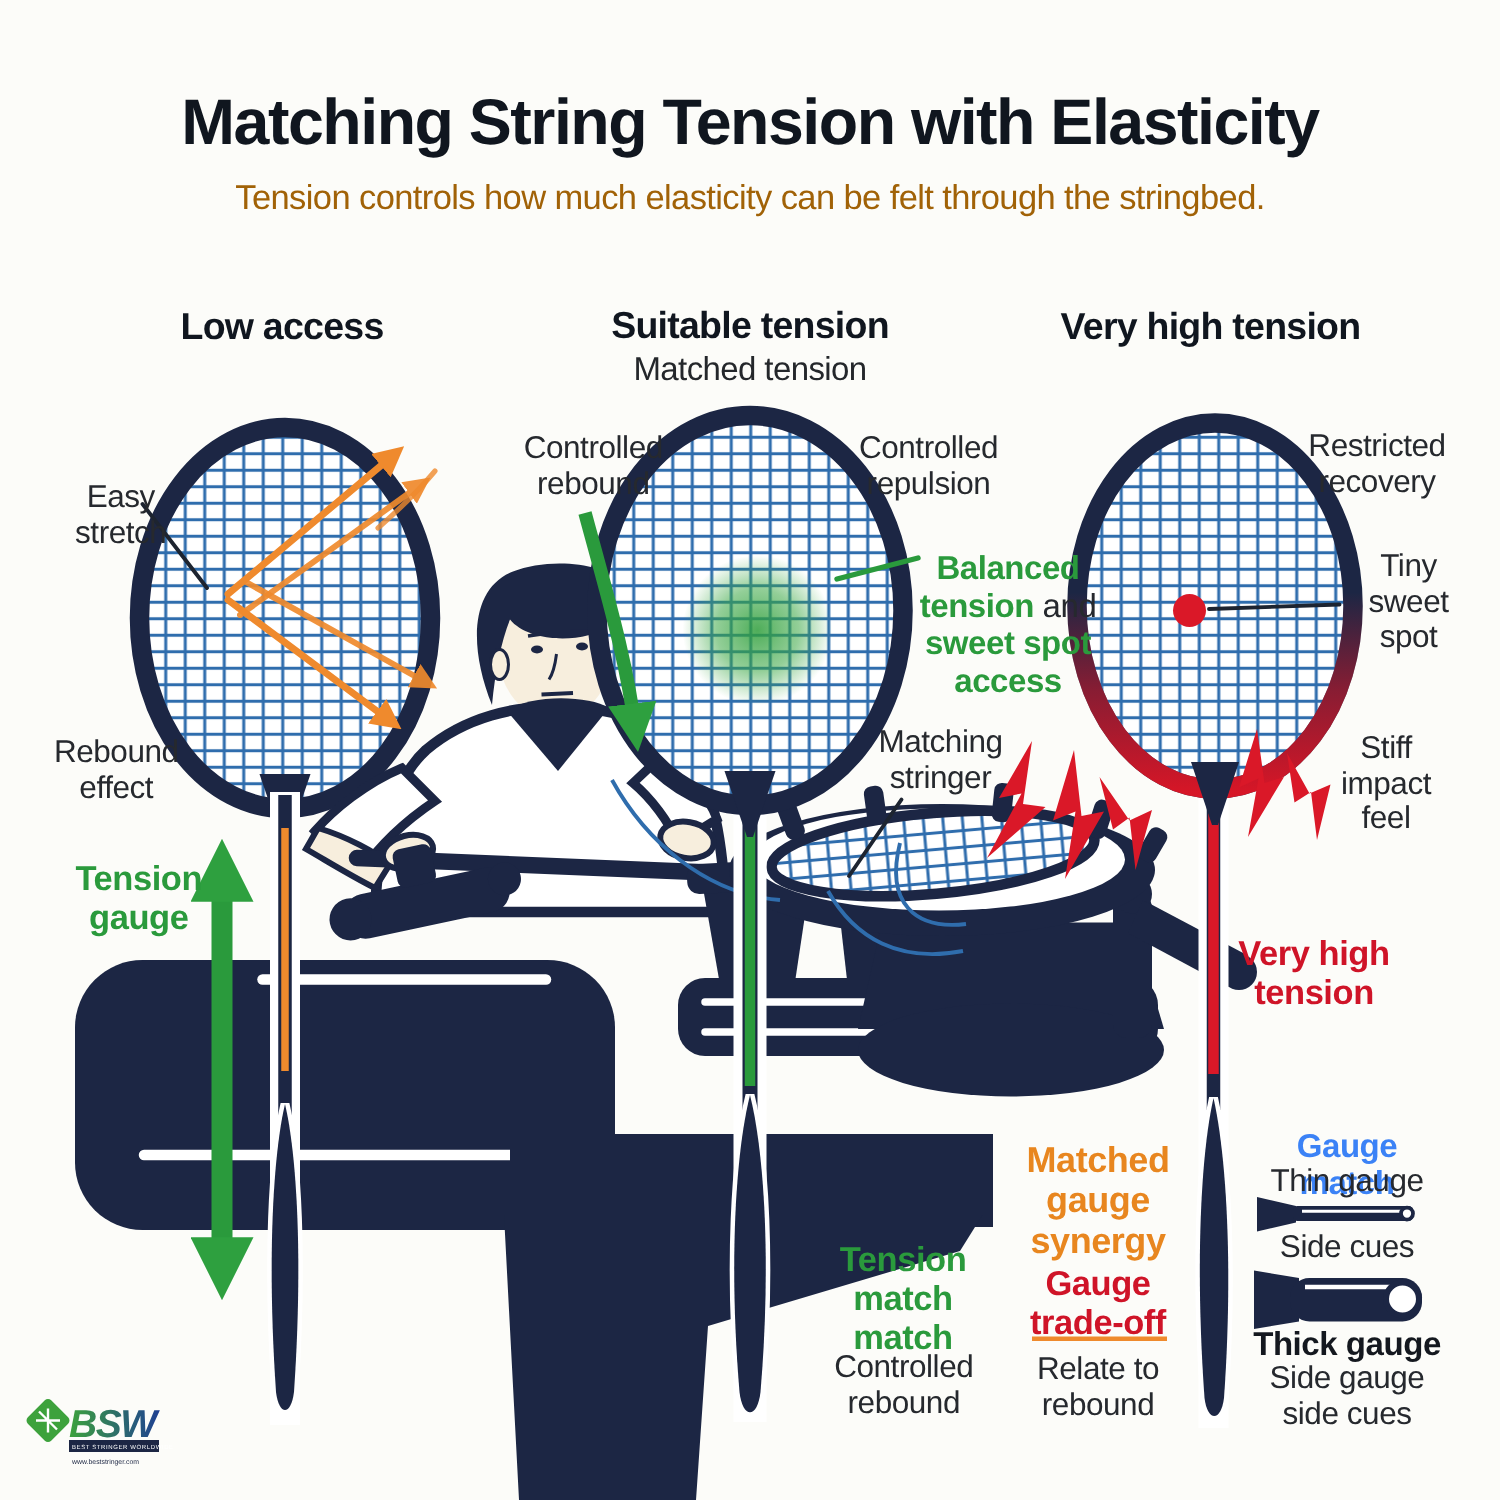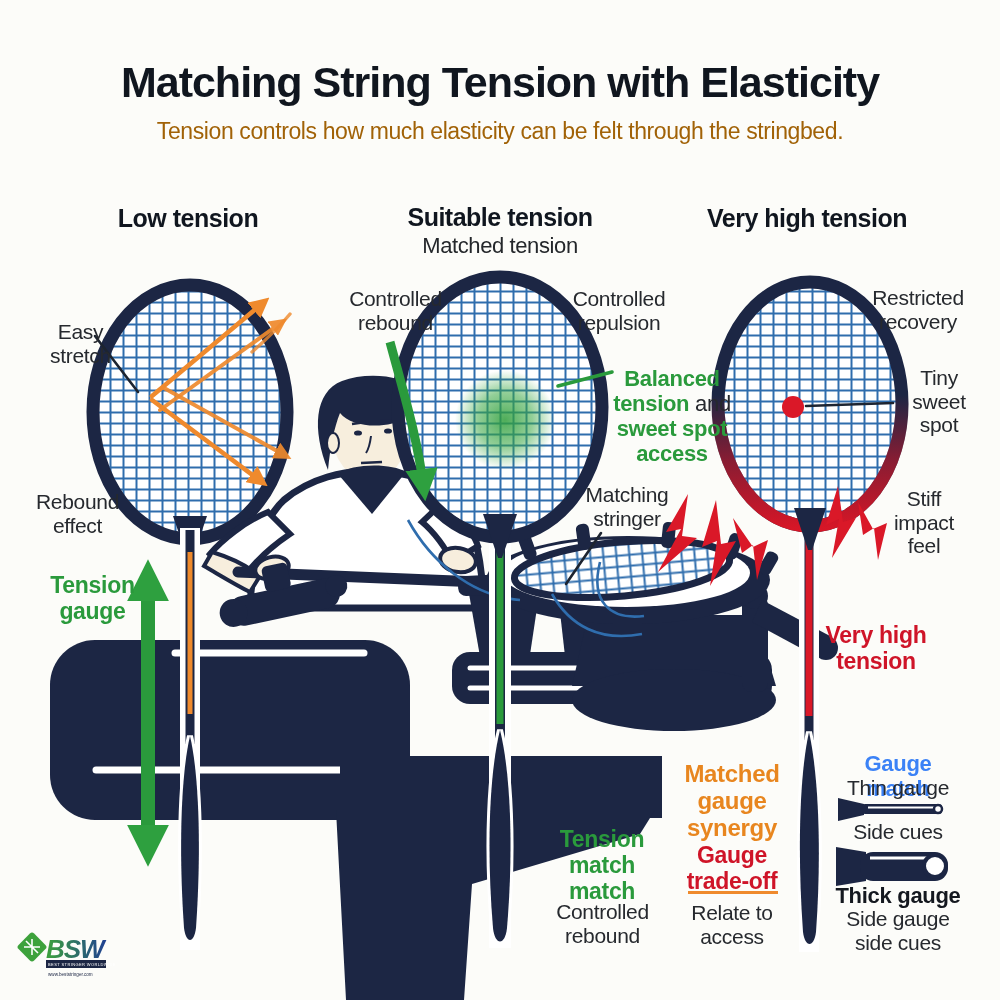--- a/index.html
+++ b/index.html
@@ -225,21 +225,21 @@
       <text x="46" y="958" font-size="26" font-weight="bold" font-style="italic" letter-spacing="-1" fill="url(#gradLogo)">BSW</text>
       <rect class="fN" x="46" y="960" width="60" height="8"></rect>
       <text x="48" y="966" font-size="4" fill="#ffffff" letter-spacing="0.4">BEST STRINGER WORLDWIDE</text>
       <text x="48" y="976" font-size="4.6" fill="#1c2644">www.beststringer.com</text>
     </g>
   </svg>
 
   <div class="title">Matching String Tension with Elasticity</div>
   <div class="subtitle">Tension controls how much elasticity can be felt through the stringbed.</div>
 
-  <div class="colhead" style="left:88px;top:204px;width:200px;">Low tension</div>
+  <div class="colhead" style="left:88px;top:204px;width:200px;">Low access</div>
   <div class="colhead" style="left:400px;top:203px;width:200px;">Suitable tension</div>
   <div class="colsub" style="left:400px;top:233px;width:200px;">Matched tension</div>
   <div class="colhead" style="left:698px;top:204px;width:218px;">Very high tension</div>
 
   <div class="lbl" style="left:28px;top:284px;width:105px;margin-top:36px;">Easy stretch</div>
   <div class="lbl" style="left:20px;top:490px;width:115px;">Rebound effect</div>
   <div class="lbl green-t" style="left:40px;top:572px;width:105px;font-size:23px;">Tension gauge</div>
 
   <div class="lbl" style="left:328px;top:287px;width:135px;">Controlled rebound</div>
   <div class="lbl" style="left:560px;top:287px;width:118px;">Controlled repulsion</div>
@@ -252,21 +252,21 @@
   <div class="lbl green-t" style="left:542px;top:826px;width:120px;font-size:23px;">Tension match match</div>
   <div class="lbl" style="left:535px;top:900px;width:135px;">Controlled rebound</div>
 
   <div class="lbl" style="left:864px;top:286px;width:108px;">Restricted recovery</div>
   <div class="lbl" style="left:898px;top:366px;width:82px;">Tiny sweet spot</div>
   <div class="lbl" style="left:880px;top:487px;width:88px;">Stiff impact feel</div>
   <div class="lbl red-t" style="left:820px;top:622px;width:112px;font-size:23px;">Very high tension</div>
   <div class="lbl orange-t" style="left:676px;top:760px;width:112px;font-size:24px;">Matched gauge synergy</div>
   <div class="lbl red-t" style="left:676px;top:842px;width:112px;font-size:23px;">Gauge trade-off</div>
   <div class="divider" style="left:688px;top:891px;width:90px;"></div>
-  <div class="lbl" style="left:676px;top:901px;width:112px;">Relate to access</div>
+  <div class="lbl" style="left:676px;top:901px;width:112px;">Relate to rebound</div>
 
   <div class="lbl bold" style="left:833px;top:752px;width:130px;font-size:22px;color:#3b82f6;">Gauge match</div>
   <div class="lbl" style="left:833px;top:776px;width:130px;">Thin gauge</div>
   <div class="lbl" style="left:833px;top:820px;width:130px;">Side cues</div>
   <div class="lbl bold" style="left:833px;top:884px;width:130px;font-size:22px;color:#14181f;">Thick gauge</div>
   <div class="lbl" style="left:830px;top:907px;width:136px;">Side gauge side cues</div>
 
 </div>
 
 </body></html>

